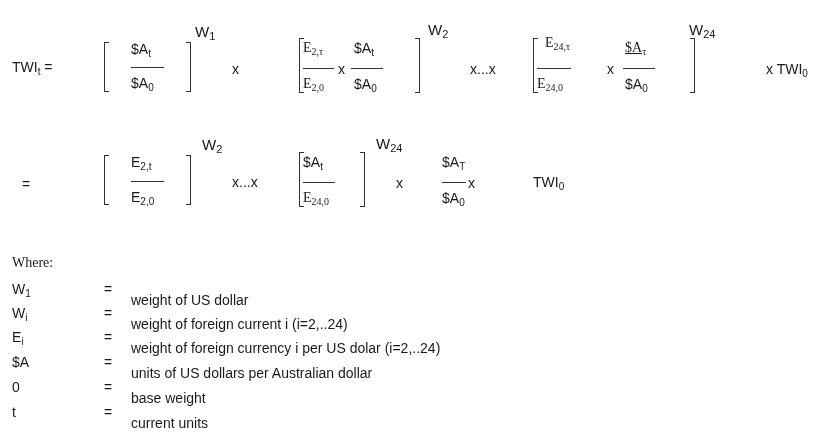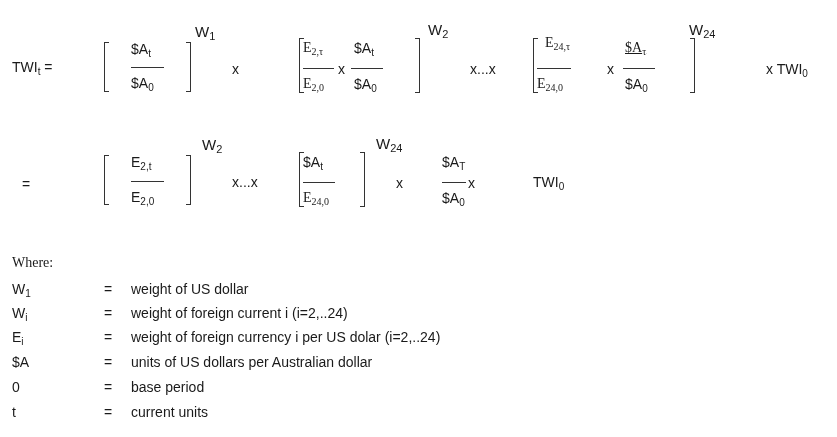--- a/index.html
+++ b/index.html
@@ -11,21 +11,21 @@
   sub { vertical-align: -3px; }
   .wexp { font-size: 15px; }
   .wexp sub { font-size: 11px; }
   .lbr, .rbr { position: absolute; border-color: #333; border-style: solid; }
   .lbr { border-width: 1px 0 1px 1px; width: 4px; }
   .rbr { border-width: 1px 1px 1px 0; width: 4px; }
   .fline { position: absolute; height: 1px; background: #333; }
   .defs-row { position: absolute; left: 12px; font-size: 14px; line-height: 1; }
   .defs-sym { position: absolute; left: 0; }
   .defs-eq { position: absolute; left: 92px; }
-  .defs-txt { position: absolute; left: 119px; white-space: nowrap; }
+  .defs-txt { position: absolute; left: 119px; white-space: nowrap; margin-top: 11px; }
 </style>
 </head>
 <body>
 
 <div>
   <div class="abs" style="left:12px; top:60px;">
     <span>TWI</span><sub>t</sub>
     <span>=</span>
   </div>
 
@@ -125,20 +125,20 @@
     <span class="defs-txt">weight of foreign currency i per US dolar (i=2,..24)</span>
   </div>
   <div class="defs-row" style="top:355px;">
     <span class="defs-sym"><span>$A</span><sub></sub></span>
     <span class="defs-eq">=</span>
     <span class="defs-txt">units of US dollars per Australian dollar</span>
   </div>
   <div class="defs-row" style="top:380px;">
     <span class="defs-sym"><span>0</span><sub></sub></span>
     <span class="defs-eq">=</span>
-    <span class="defs-txt">base period</span>
+    <span class="defs-txt">base weight</span>
   </div>
   <div class="defs-row" style="top:405px;">
     <span class="defs-sym"><span>t</span><sub></sub></span>
     <span class="defs-eq">=</span>
     <span class="defs-txt">current units</span>
   </div>
 </div>
 
 </body></html>

